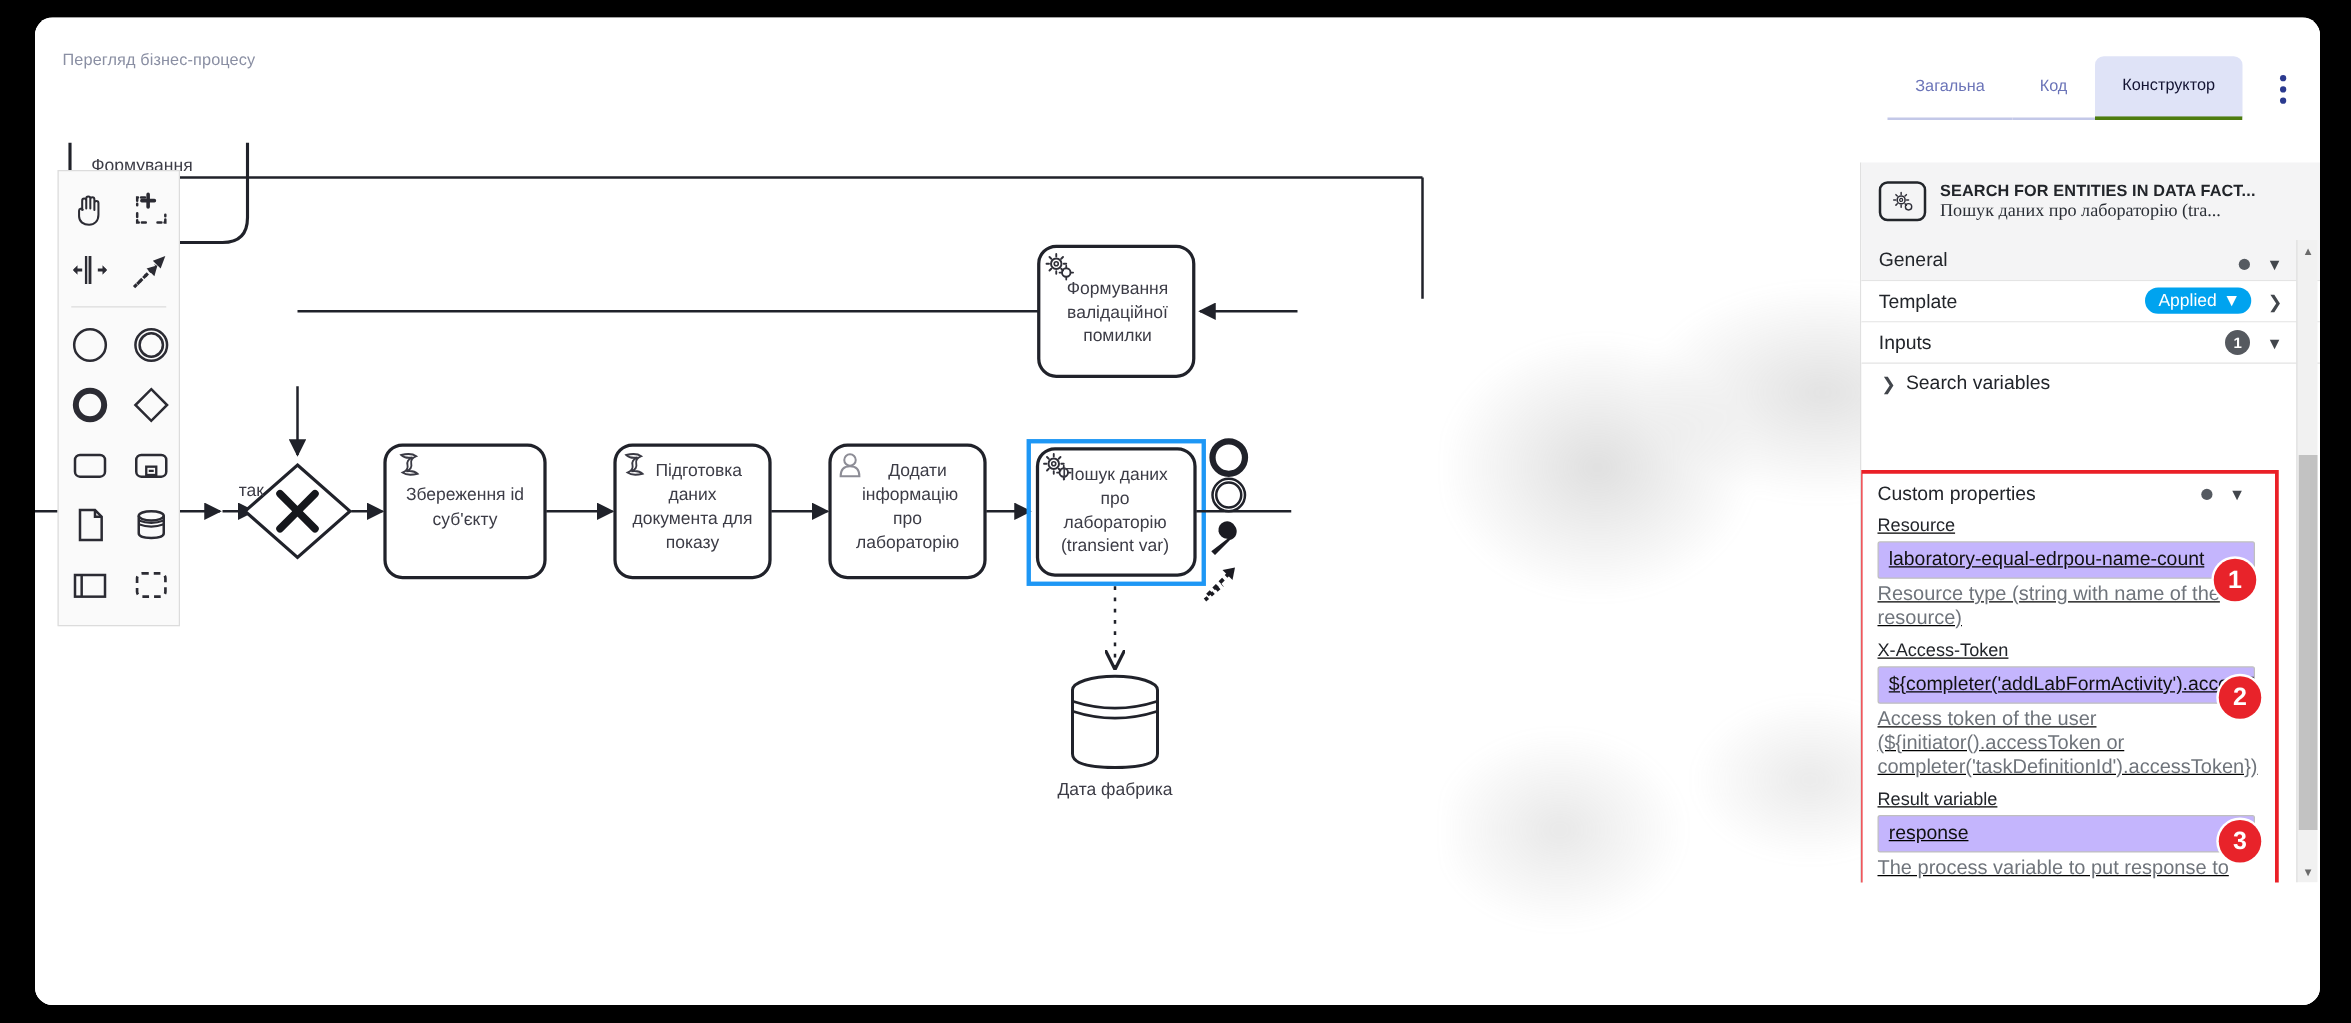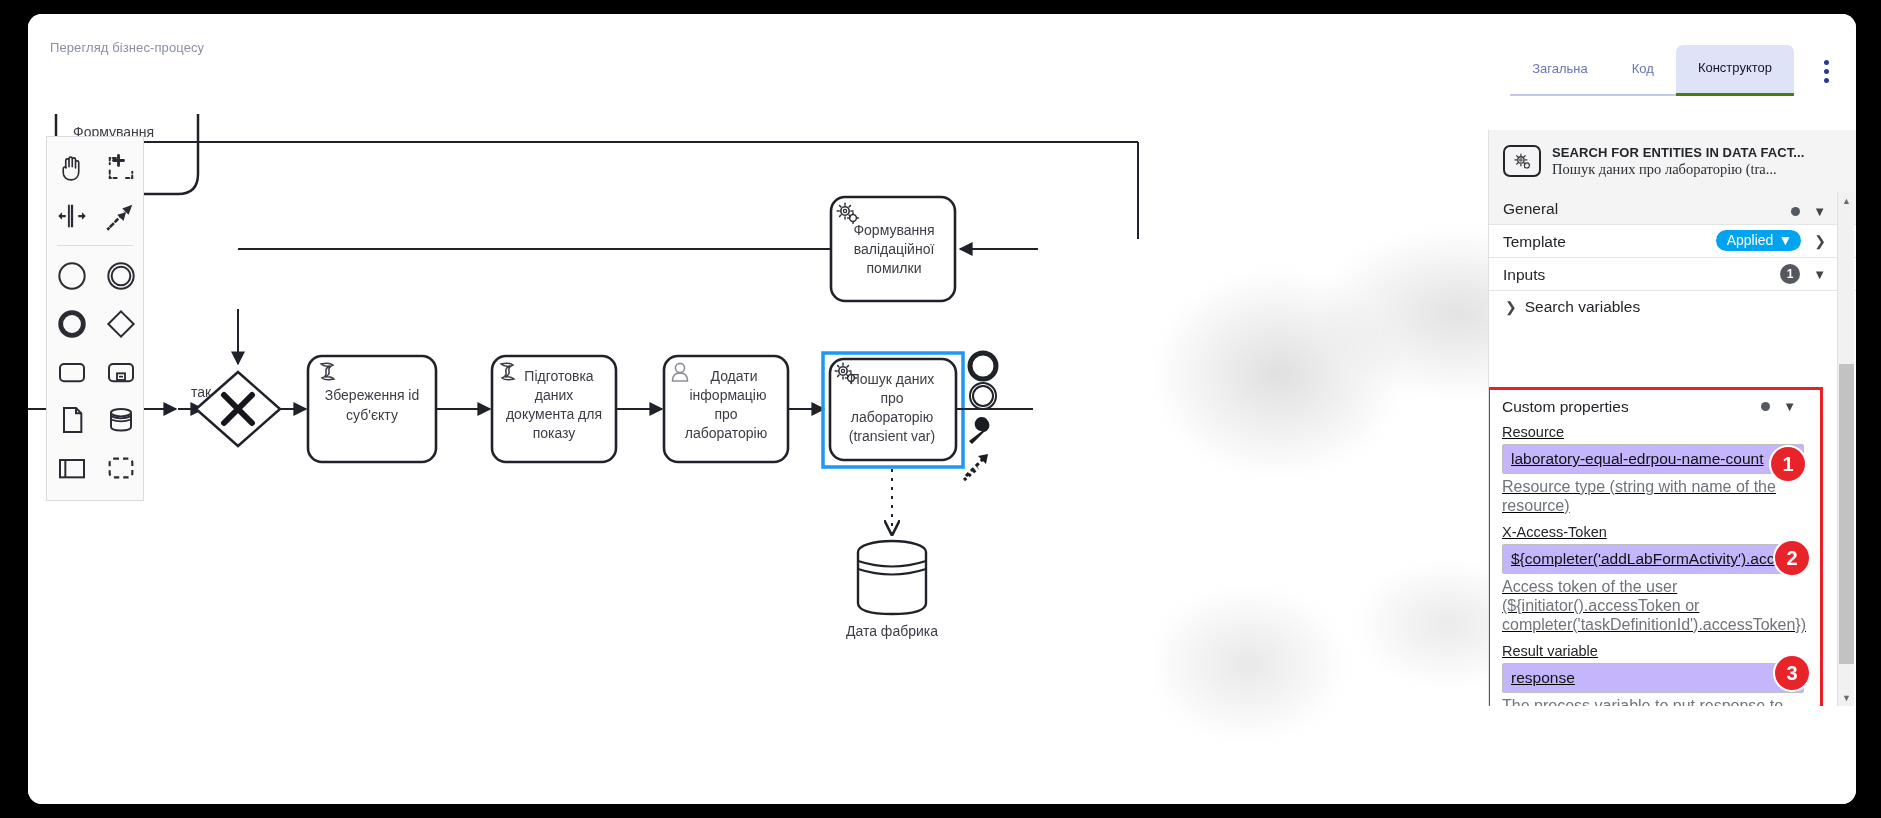--- a/index.html
+++ b/index.html
@@ -214,21 +214,21 @@
     display: flex; align-items: center; gap: 8px;
     padding: 6px 14px 6px 16px;
     font-size: 15.5px; color: #22252a;
     cursor: pointer;
     height: 31px;
   }
 
   
   .custom-block {
     position: absolute;
-    left: -2px; top: 195px;
+    left: -2px; top: 184px;
     width: 336px;
     border: 3px solid #ea2027;
     background: #ffffff;
     padding: 0 0 10px 0;
   }
   .cp-head {
     display: flex; align-items: center; justify-content: space-between;
     padding: 7px 24px 7px 12px;
     height: 33px;
   }

